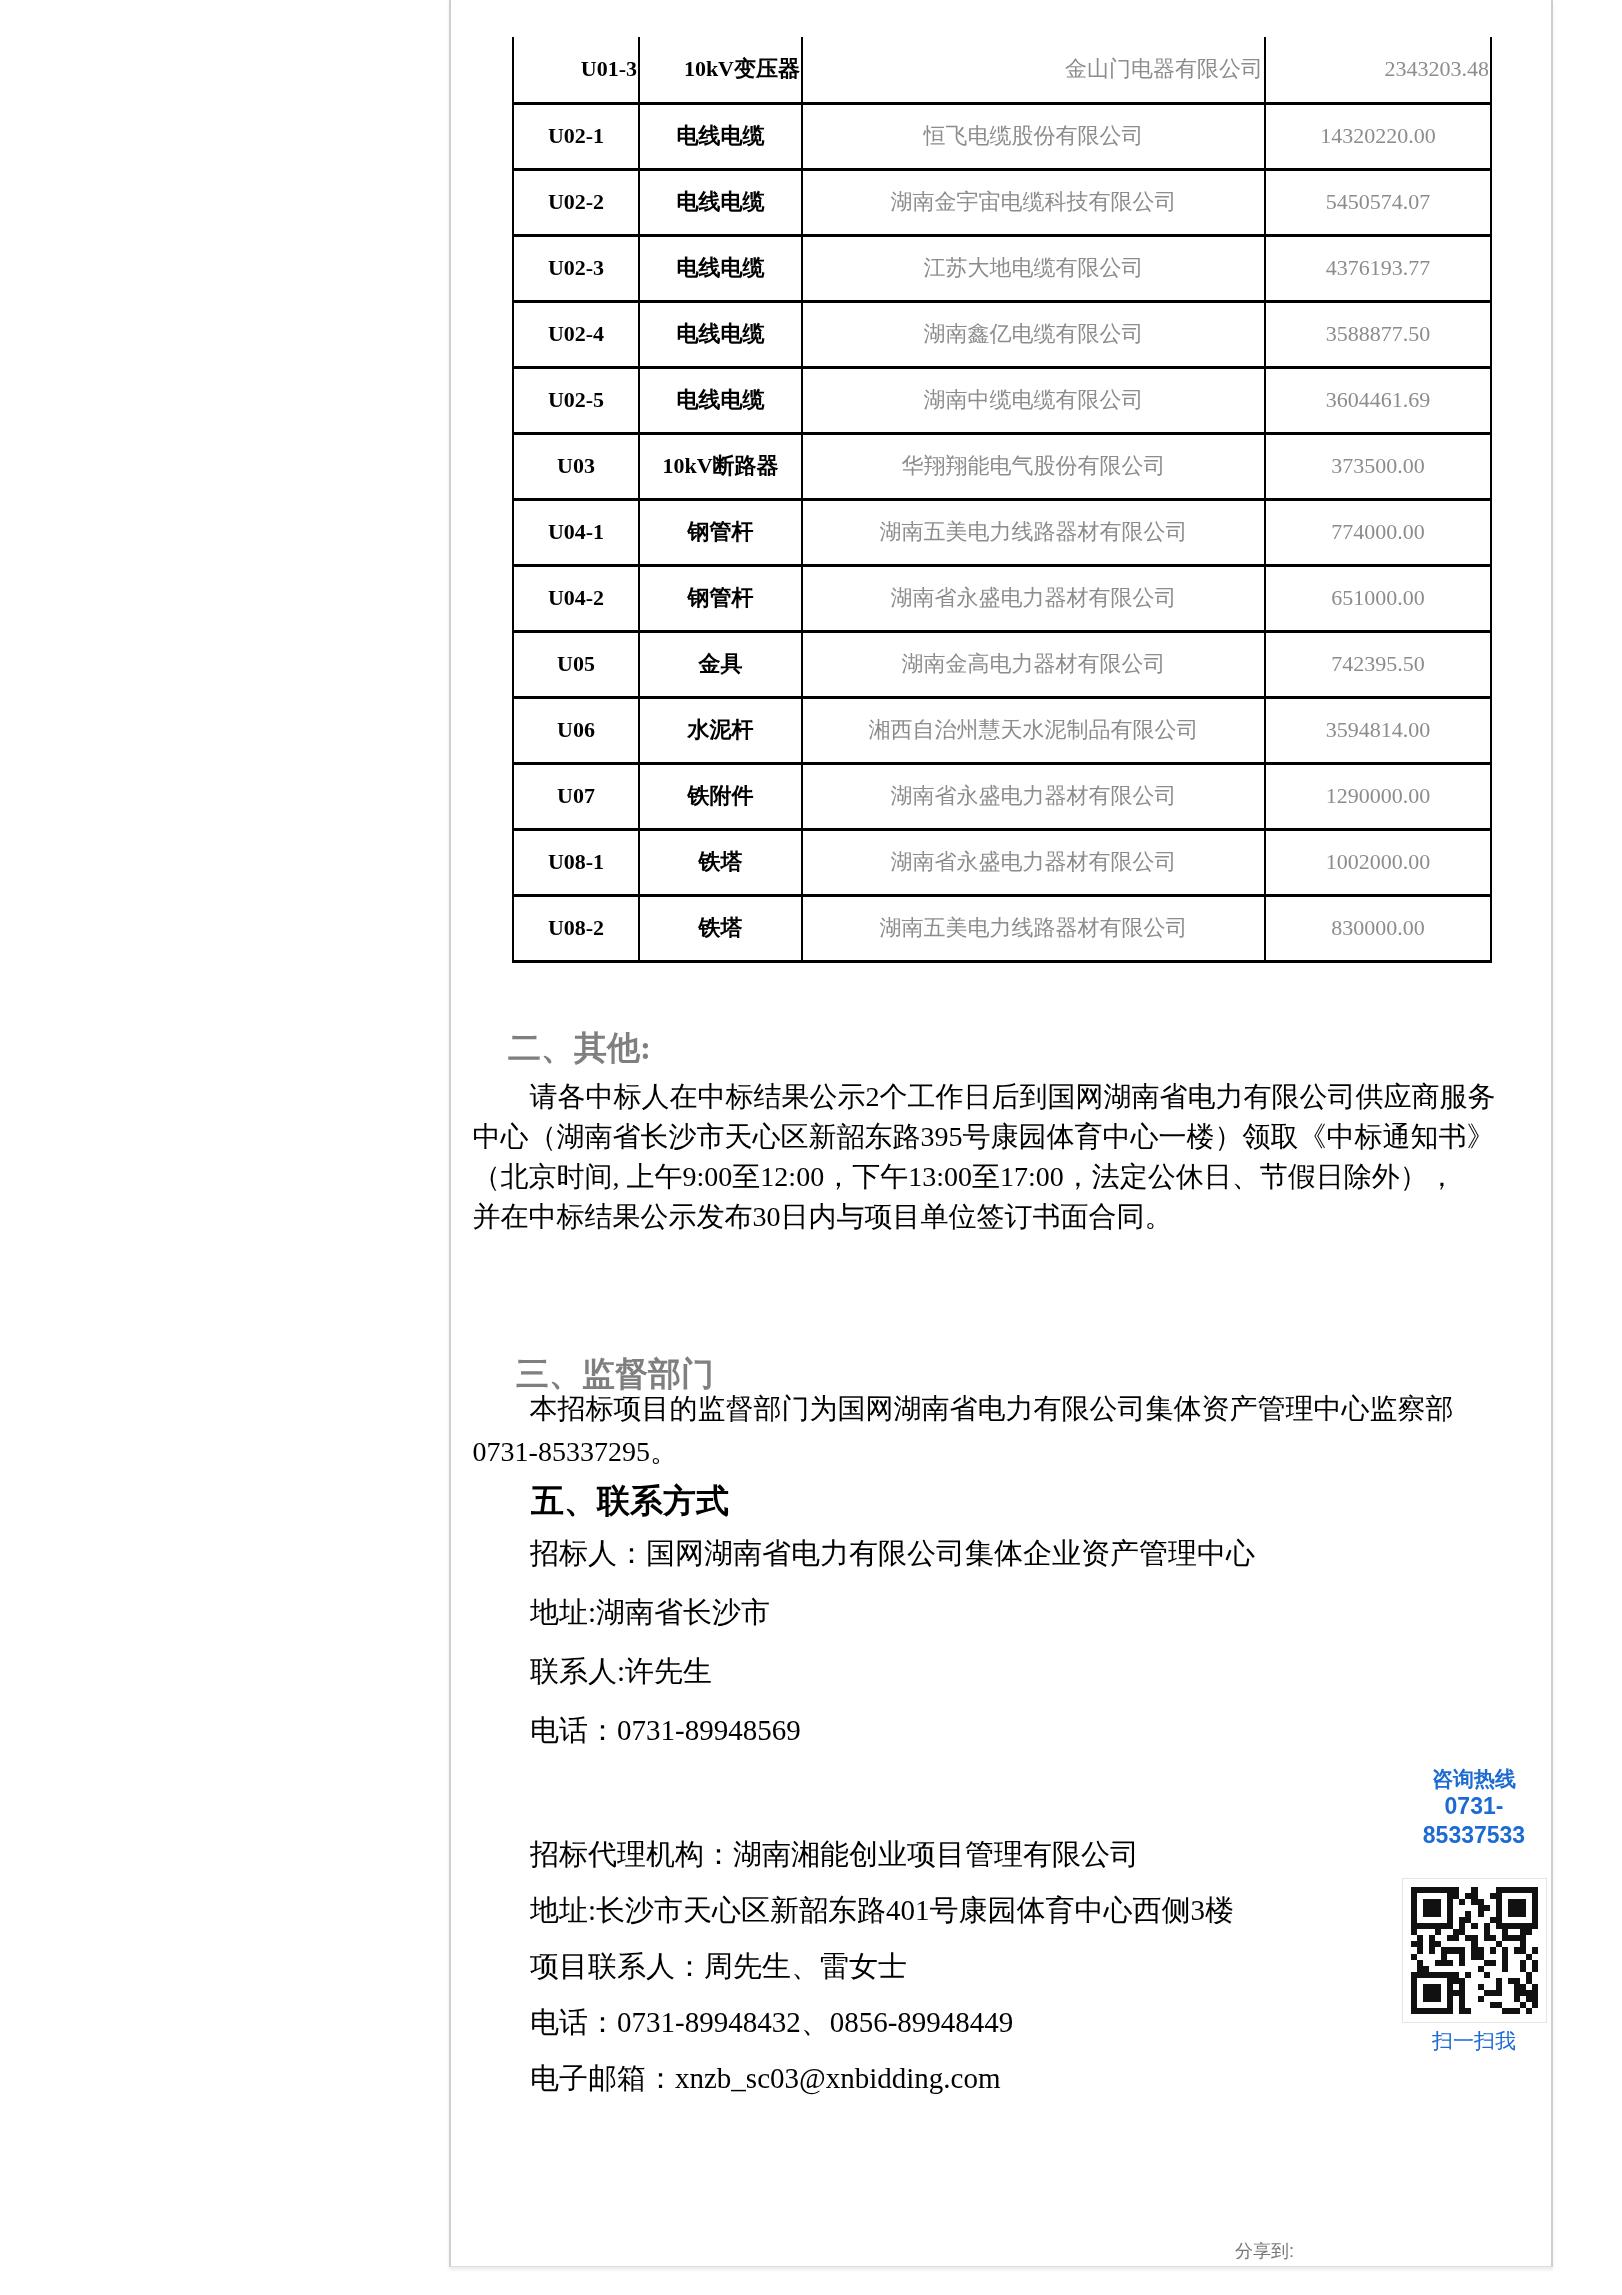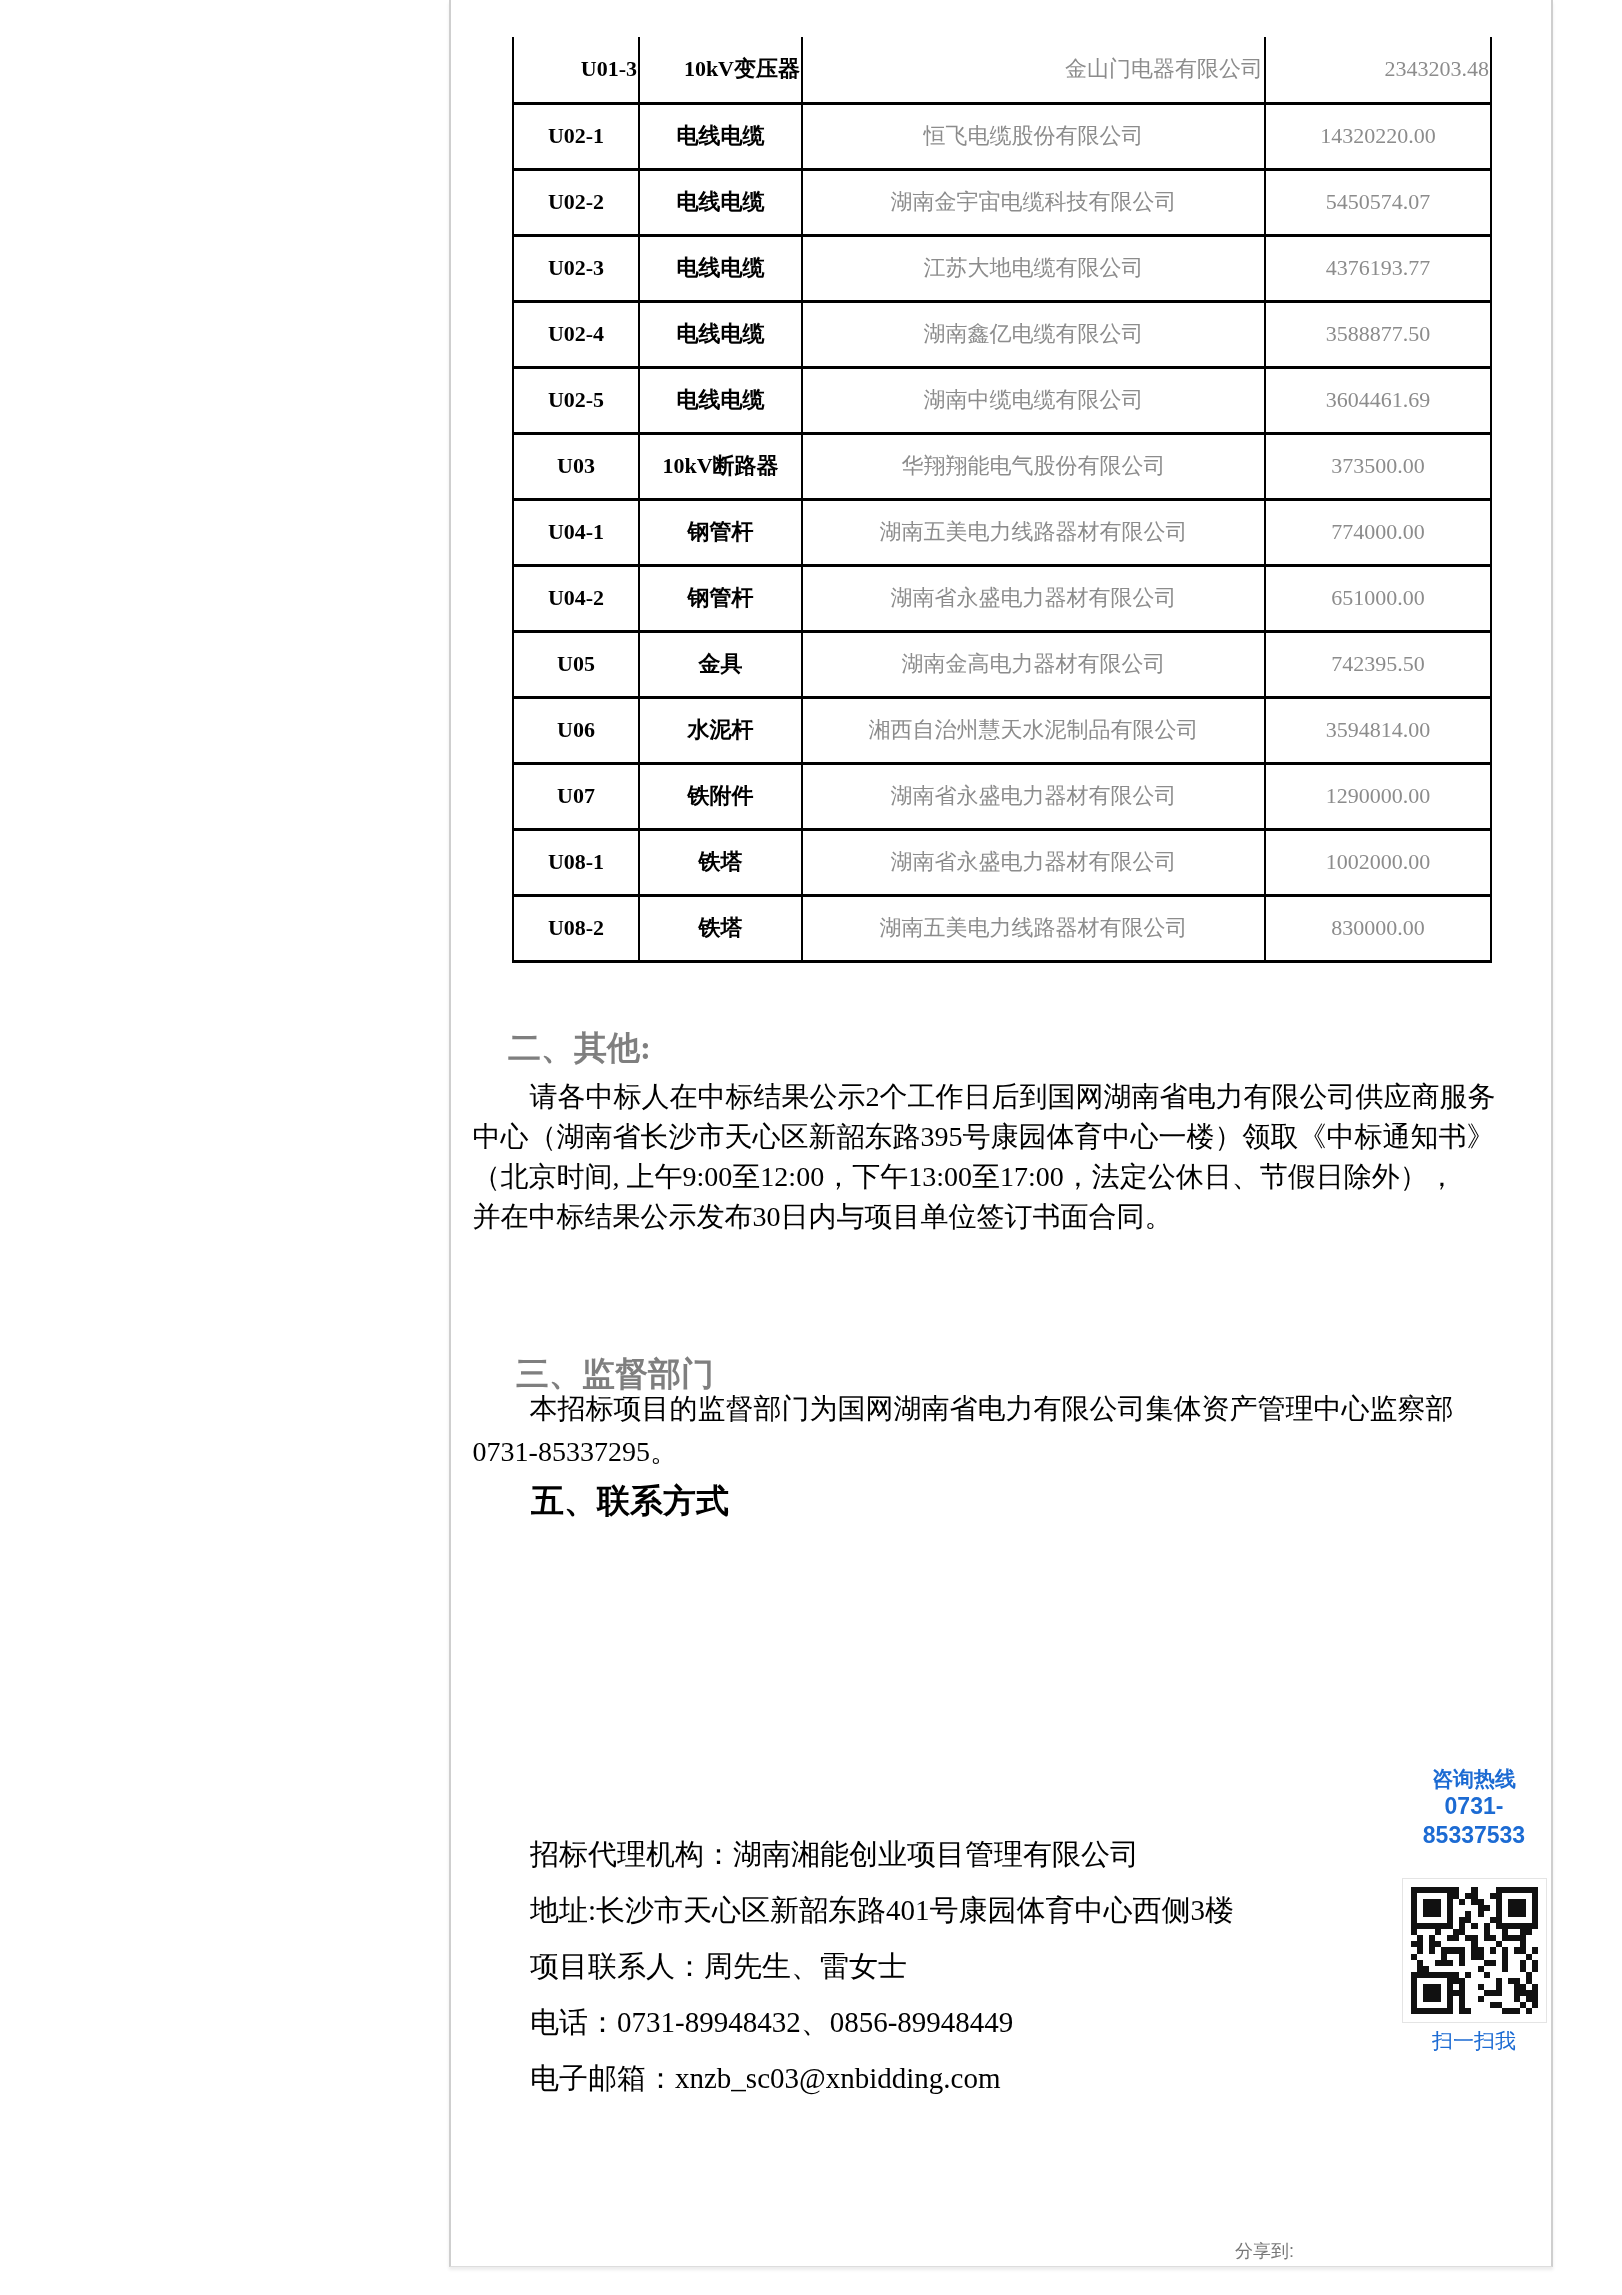--- a/index.html
+++ b/index.html
@@ -159,20 +159,26 @@
 
   <div class="heading" id="h-supervise" style="left:57px;top:1357px;margin-left:8px;">三、监督部门</div>
 
   <div class="para" id="para-supervise">
       <div class="tline">本招标项目的监督部门为国网湖南省电力有限公司集体资产管理中心监察部</div>
       <div class="tline">0731-85337295。</div>
     </div>
 
   <div class="heading black" id="h-contact" style="left:80px;top:1484px;">五、联系方式</div>
 
+  <div class="contact" id="contact-1">
+      <div class="tline">招标人：国网湖南省电力有限公司集体企业资产管理中心</div>
+      <div class="tline">地址:湖南省长沙市</div>
+      <div class="tline">联系人:许先生</div>
+      <div class="tline">电话：0731-89948569</div>
+    </div>
 
   <div class="contact" id="contact-2">
       <div class="tline">招标代理机构：湖南湘能创业项目管理有限公司</div>
       <div class="tline">地址:长沙市天心区新韶东路401号康园体育中心西侧3楼</div>
       <div class="tline">项目联系人：周先生、雷女士</div>
       <div class="tline">电话：0731-89948432、0856-89948449</div>
       <div class="tline">电子邮箱：xnzb_sc03@xnbidding.com</div>
     </div>
 
   <div class="rail">

